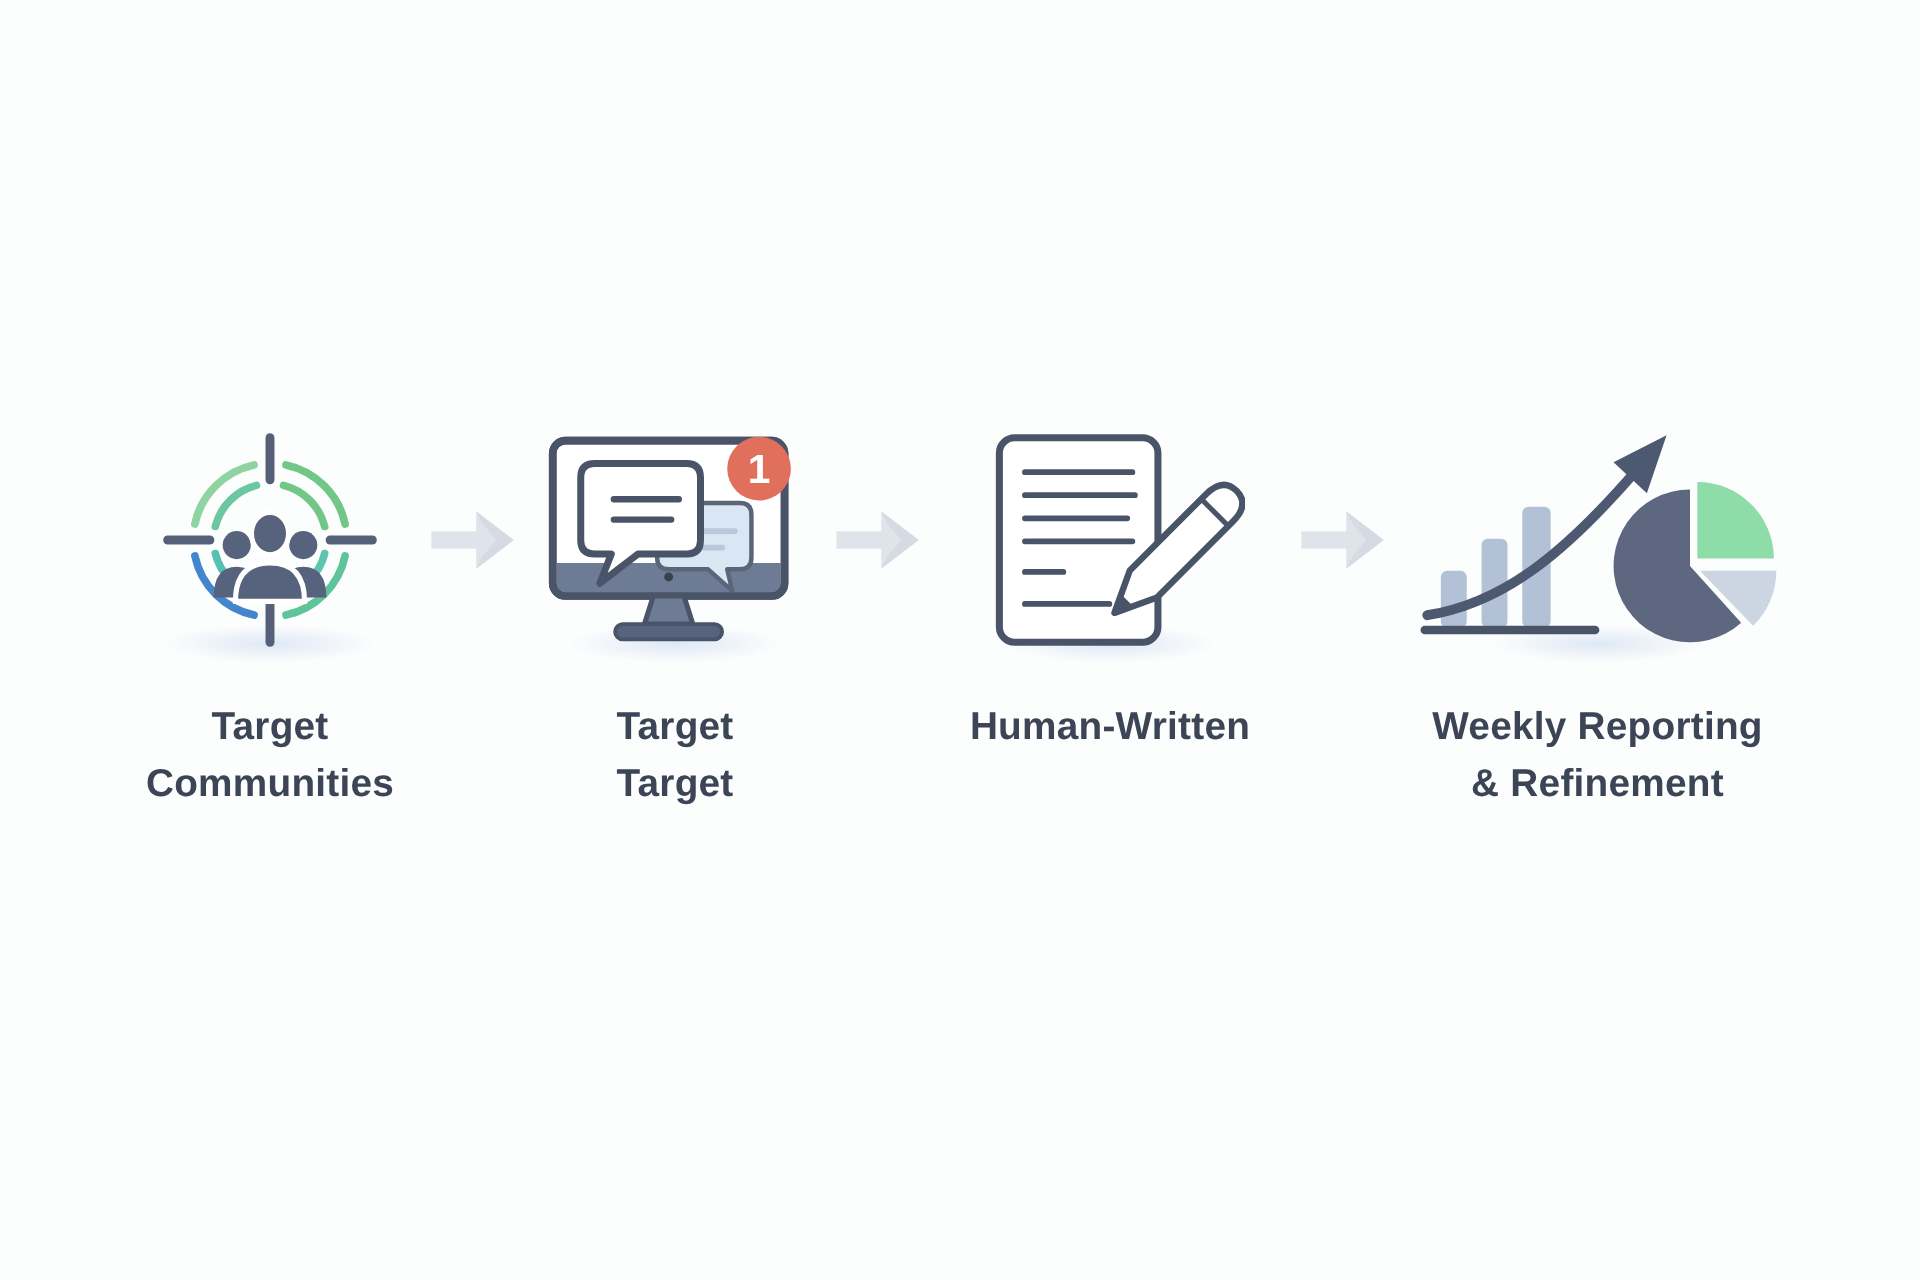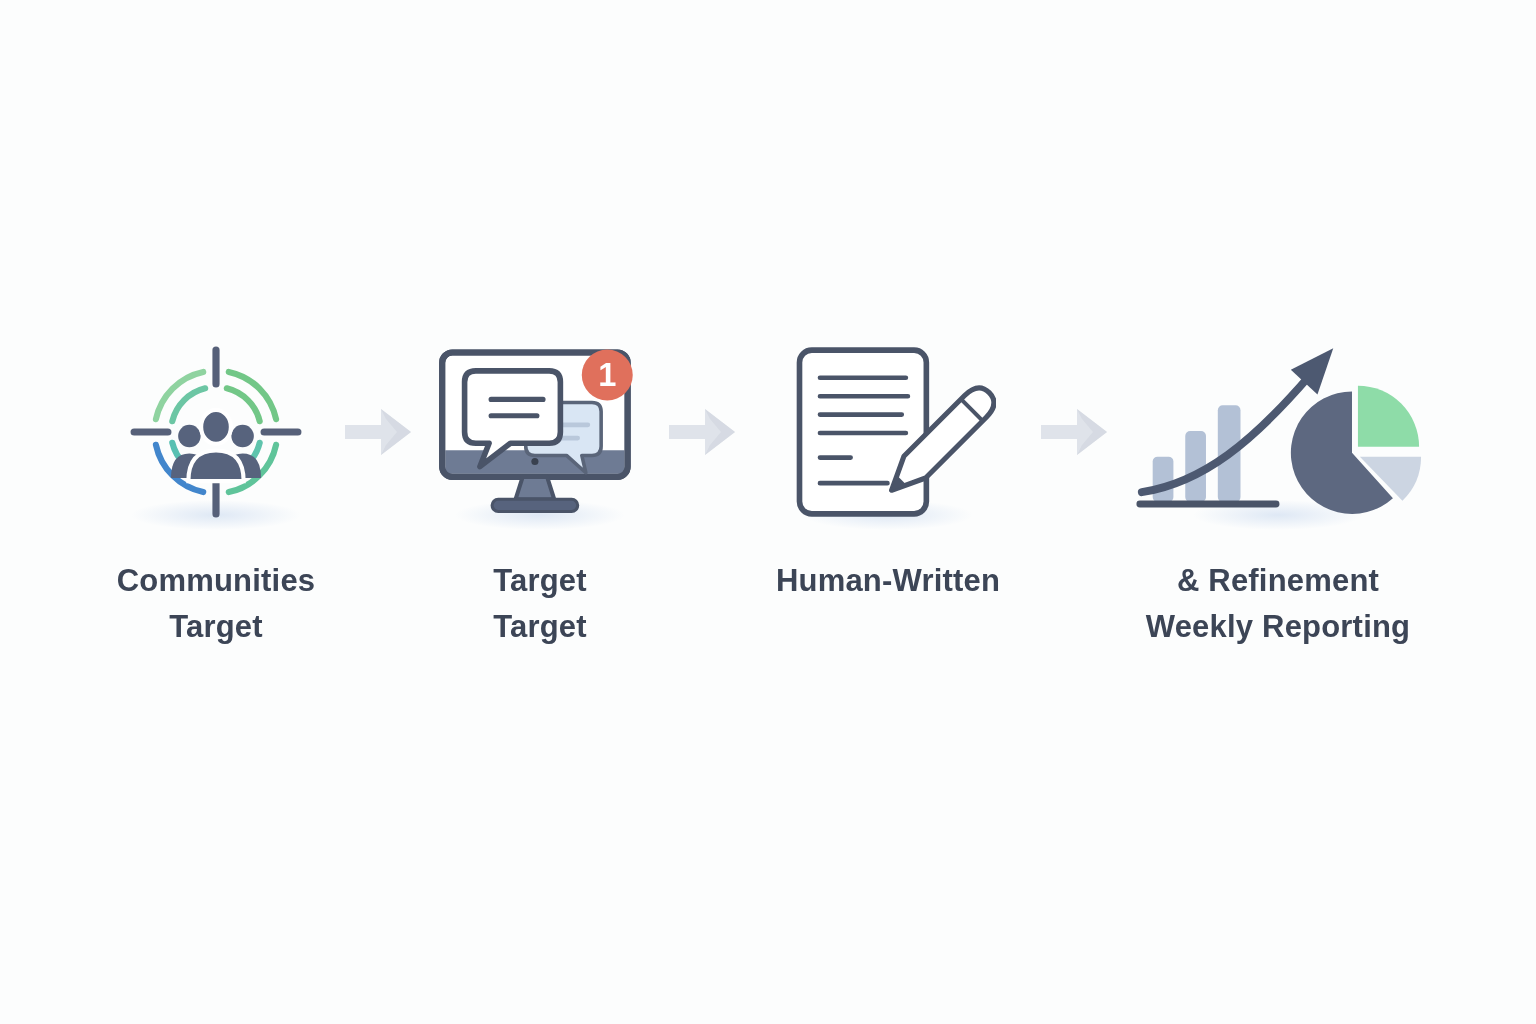--- a/index.html
+++ b/index.html
@@ -72,22 +72,22 @@
             <circle cx="111" cy="89" r="11"></circle>
             <path d="M93 130 q0 -24 18 -24 q18 0 18 24 Z"></path>
           </g>
           <g fill="#57637d" stroke="#ffffff" stroke-width="4">
             <ellipse cx="85" cy="80" rx="14.5" ry="16.5"></ellipse>
             <path d="M58 133 q0 -30 27 -30 q27 0 27 30 Z"></path>
           </g>
         </svg>
       </div>
       <div class="label">
+        <span>Target</span>
         <span>Communities</span>
-        <span>Target</span>
       </div>
     </div>
 
     <div class="arrow-wrap">
       <svg width="66" height="56" viewBox="0 0 66 56">
         <polygon points="0,21 36,21 36,5 66,28 36,51 36,35 0,35" fill="#dfe3ea"></polygon>
         <polygon points="36,5 66,28 36,51 41,41 52,28 41,15" fill="#cdd3dd" opacity="0.55"></polygon>
       </svg>
     </div>
 
@@ -166,19 +166,19 @@
 
           <path d="M12 152 C 75 142, 125 100, 182 34" fill="none" stroke="#4d5971" stroke-width="8" stroke-linecap="round"></path>
           <polygon points="206,6 163,28 190,53" fill="#4d5971"></polygon>
 
           <path d="M225 112 L225 50 A62 62 0 1 0 266.5 158.1 Z" fill="#5d6880"></path>
           <path d="M231 106 L231 44 A62 62 0 0 1 293 106 Z" fill="#8edca8"></path>
           <path d="M233 116 L295 116 A62 62 0 0 1 276.1 160.6 Z" fill="#ccd5e2"></path>
         </svg>
       </div>
       <div class="label">
+        <span>Weekly Reporting</span>
         <span>&amp; Refinement</span>
-        <span>Weekly Reporting</span>
       </div>
     </div>
 
   </div>
 </div>
 
 </body></html>

